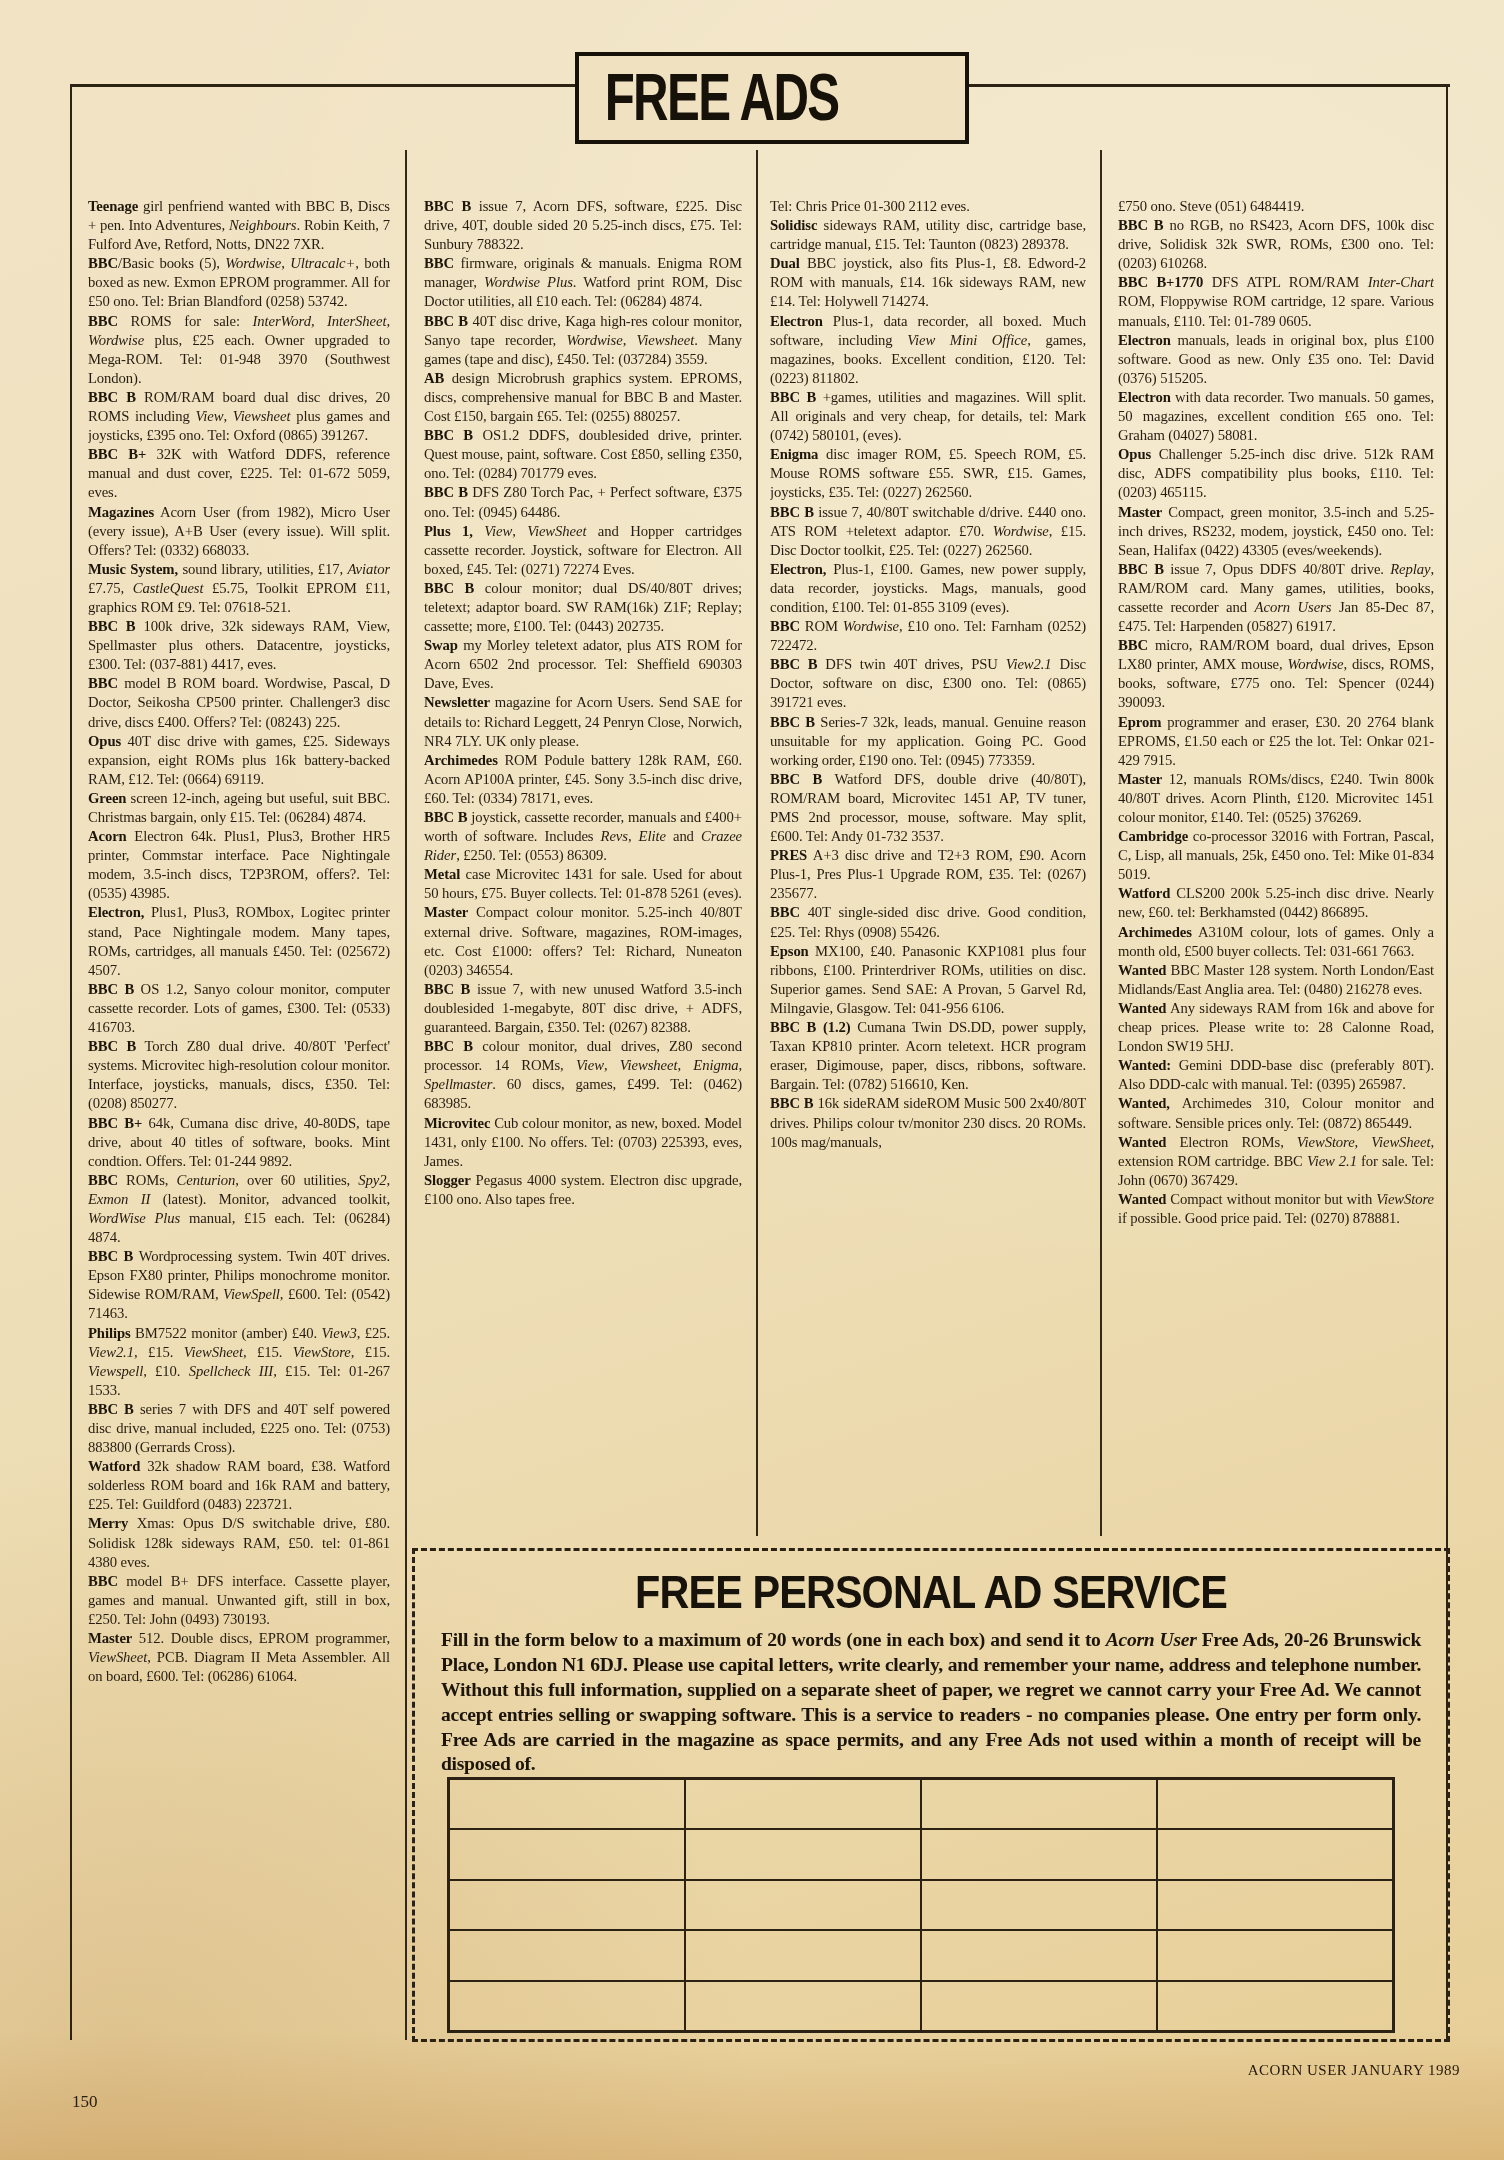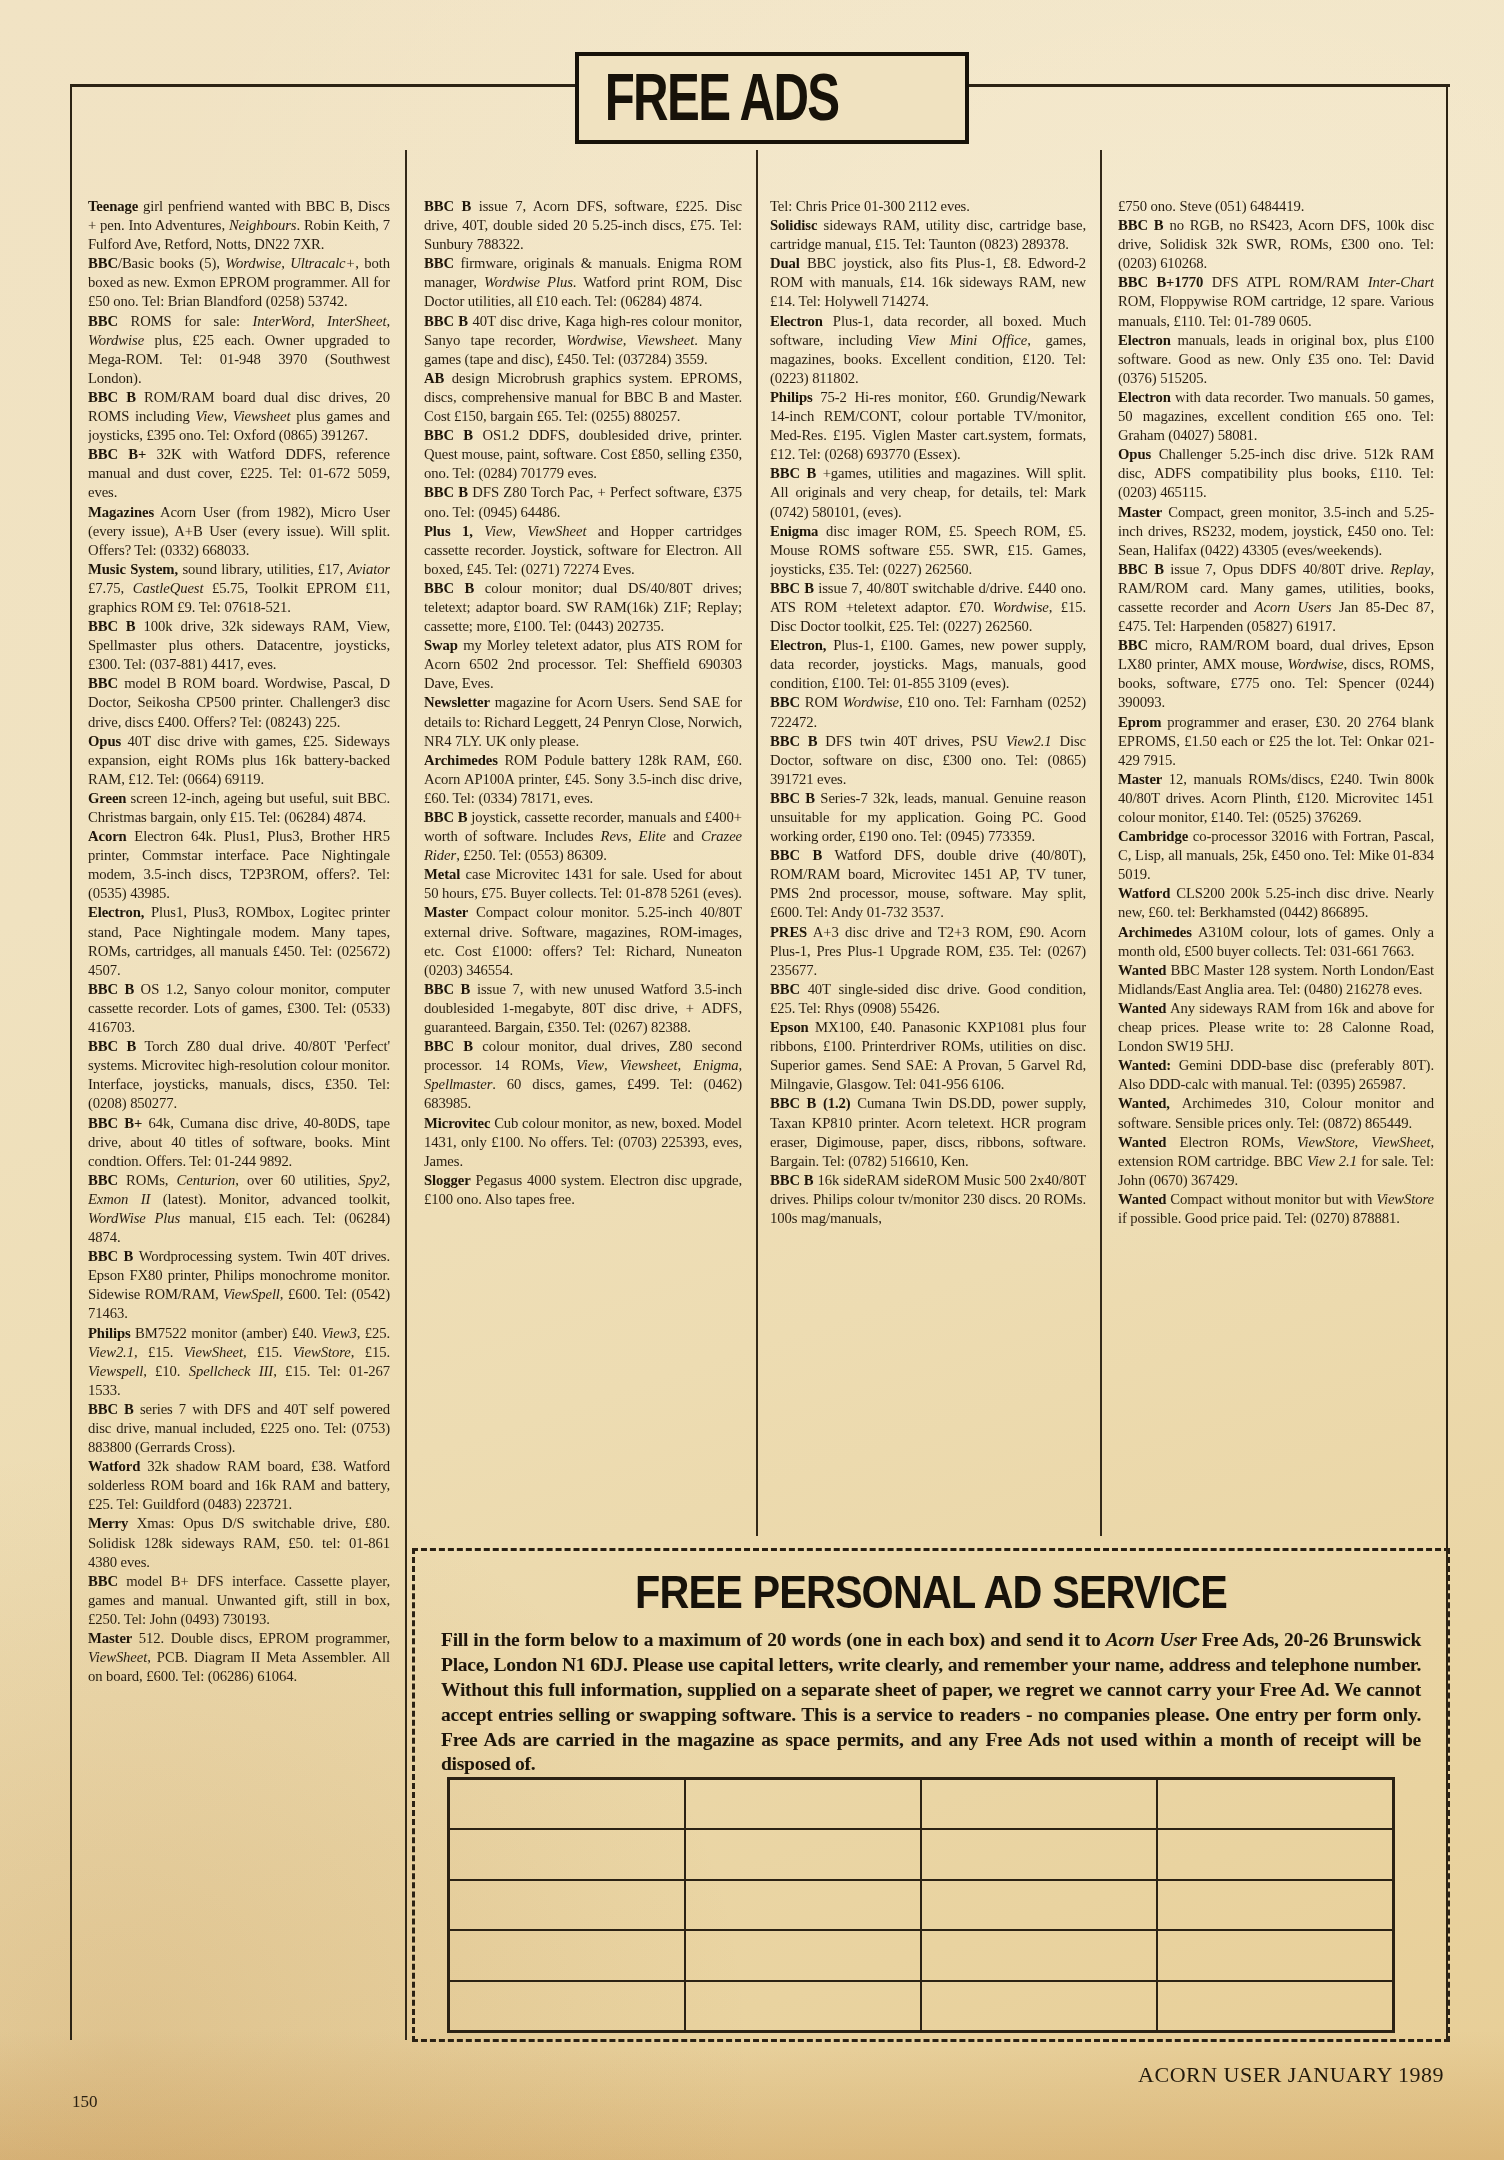--- a/index.html
+++ b/index.html
@@ -54,21 +54,21 @@
   .adsvc-body{margin:12px 26px 0 26px;font-weight:bold;text-align:justify;
     font-size:19.6px;line-height:24.8px;letter-spacing:-0.3px;color:#1d150a;}
   .adsvc-body i{}
   .adgrid{position:absolute;left:32px;top:226px;width:944px;height:252px;
     display:grid;grid-template-rows:repeat(5,1fr);grid-template-columns:repeat(4,1fr);
     border:2px solid #2b2214;}
   .adgrid .cell{border:1px solid #2b2214;}
 
   
   .pageno{position:absolute;left:72px;top:2092px;font-size:17px;color:#2a2012;}
-  .footer{position:absolute;right:60px;top:2062px;font-size:22px;color:#231a0c;
+  .footer{position:absolute;right:44px;top:2062px;font-size:15px;color:#231a0c;
     letter-spacing:0.5px;}
 </style>
 </head>
 <body>
 
 <div class="page">
 
   <div class="hline frame-top"></div>
   <div class="vline frame-left"></div>
   <div class="vline frame-right"></div>
@@ -125,21 +125,20 @@
       <p class="ad"><b>BBC B</b><span> issue 7, with new unused Watford 3.5-inch doublesided 1-megabyte, 80T disc drive, + ADFS, guaranteed. Bargain, £350. Tel: (0267) 82388.</span></p>
       <p class="ad"><b>BBC B</b><span> colour monitor, dual drives, Z80 second processor. 14 ROMs, </span><i>View</i><span>, </span><i>Viewsheet</i><span>, </span><i>Enigma</i><span>, </span><i>Spellmaster</i><span>. 60 discs, games, £499. Tel: (0462) 683985.</span></p>
       <p class="ad"><b>Microvitec</b><span> Cub colour monitor, as new, boxed. Model 1431, only £100. No offers. Tel: (0703) 225393, eves, James.</span></p>
       <p class="ad"><b>Slogger</b><span> Pegasus 4000 system. Electron disc upgrade, £100 ono. Also tapes free.</span></p>
     </div>
   <div class="col" id="col3">
       <p class="ad"><span>Tel: Chris Price 01-300 2112 eves.</span></p>
       <p class="ad"><b>Solidisc</b><span> sideways RAM, utility disc, cartridge base, cartridge manual, £15. Tel: Taunton (0823) 289378.</span></p>
       <p class="ad"><b>Dual</b><span> BBC joystick, also fits Plus-1, £8. Edword-2 ROM with manuals, £14. 16k sideways RAM, new £14. Tel: Holywell 714274.</span></p>
       <p class="ad"><b>Electron</b><span> Plus-1, data recorder, all boxed. Much software, including </span><i>View Mini Office</i><span>, games, magazines, books. Excellent condition, £120. Tel: (0223) 811802.</span></p>
-      <p class="ad"><b>Philips</b><span> 75-2 Hi-res monitor, £60. Grundig/Newark 14-inch REM/CONT, colour portable TV/monitor, Med-Res. £195. Viglen Master cart.system, formats, £12. Tel: (0268) 693770 (Essex).</span></p>
       <p class="ad"><b>BBC B</b><span> +games, utilities and magazines. Will split. All originals and very cheap, for details, tel: Mark (0742) 580101, (eves).</span></p>
       <p class="ad"><b>Enigma</b><span> disc imager ROM, £5. Speech ROM, £5. Mouse ROMS software £55. SWR, £15. Games, joysticks, £35. Tel: (0227) 262560.</span></p>
       <p class="ad"><b>BBC B</b><span> issue 7, 40/80T switchable d/drive. £440 ono. ATS ROM +teletext adaptor. £70. </span><i>Wordwise</i><span>, £15. Disc Doctor toolkit, £25. Tel: (0227) 262560.</span></p>
       <p class="ad"><b>Electron,</b><span> Plus-1, £100. Games, new power supply, data recorder, joysticks. Mags, manuals, good condition, £100. Tel: 01-855 3109 (eves).</span></p>
       <p class="ad"><b>BBC</b><span> ROM </span><i>Wordwise</i><span>, £10 ono. Tel: Farnham (0252) 722472.</span></p>
       <p class="ad"><b>BBC B</b><span> DFS twin 40T drives, PSU </span><i>View2.1</i><span> Disc Doctor, software on disc, £300 ono. Tel: (0865) 391721 eves.</span></p>
       <p class="ad"><b>BBC B</b><span> Series-7 32k, leads, manual. Genuine reason unsuitable for my application. Going PC. Good working order, £190 ono. Tel: (0945) 773359.</span></p>
       <p class="ad"><b>BBC B</b><span> Watford DFS, double drive (40/80T), ROM/RAM board, Microvitec 1451 AP, TV tuner, PMS 2nd processor, mouse, software. May split, £600. Tel: Andy 01-732 3537.</span></p>
       <p class="ad"><b>PRES</b><span> A+3 disc drive and T2+3 ROM, £90. Acorn Plus-1, Pres Plus-1 Upgrade ROM, £35. Tel: (0267) 235677.</span></p>
       <p class="ad"><b>BBC</b><span> 40T single-sided disc drive. Good condition, £25. Tel: Rhys (0908) 55426.</span></p>

